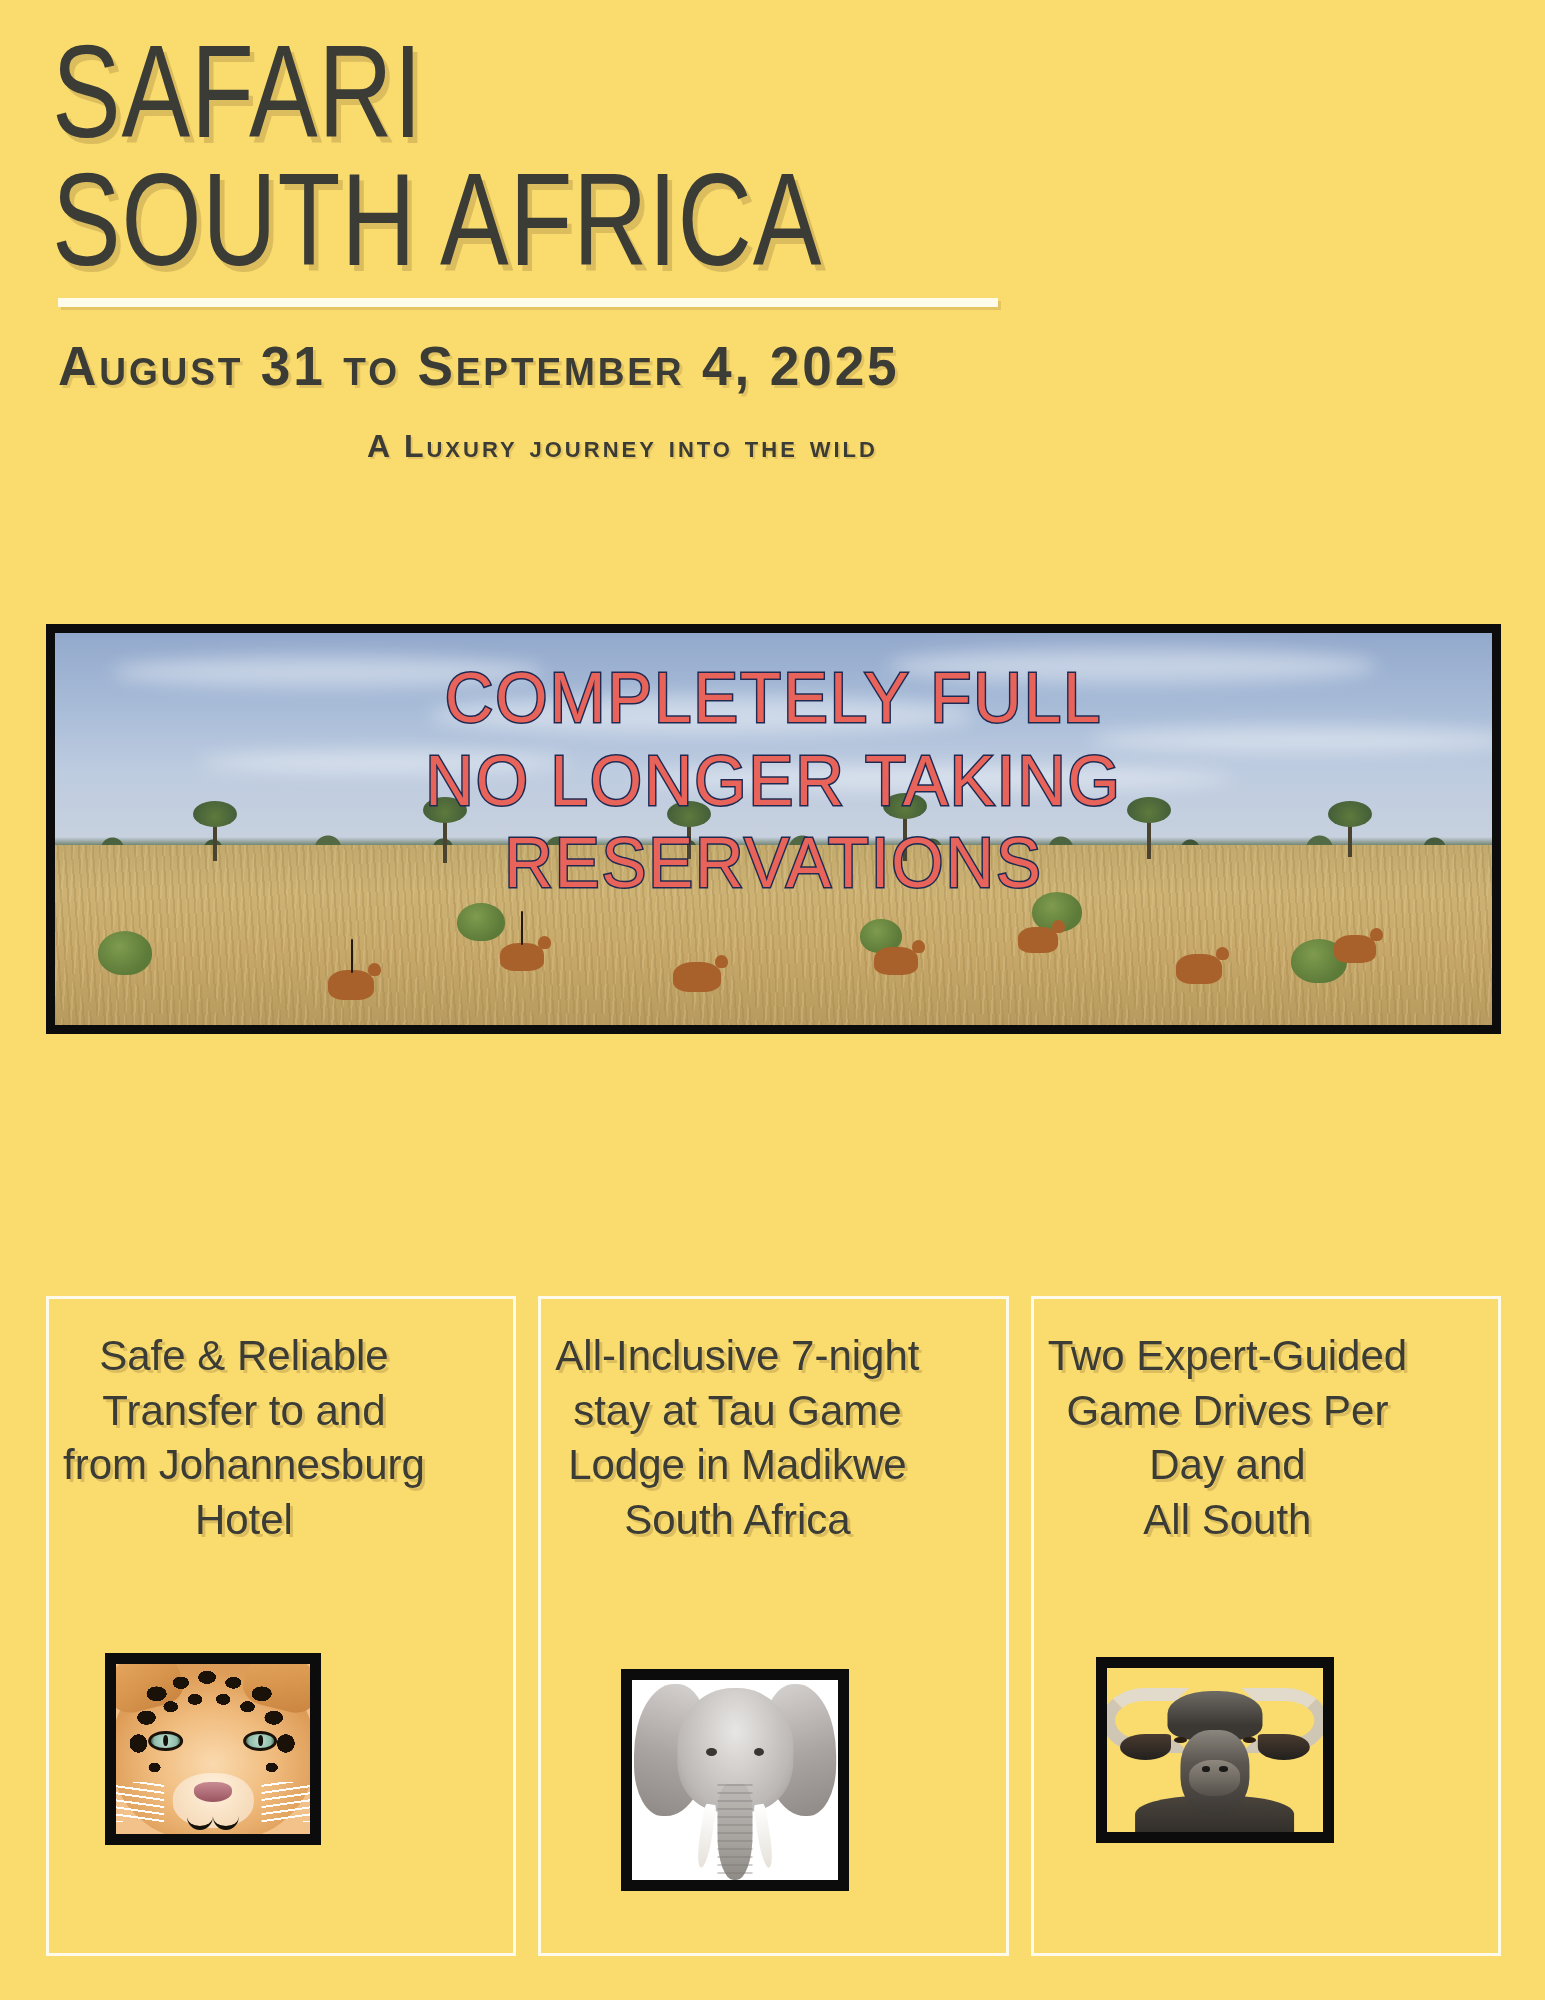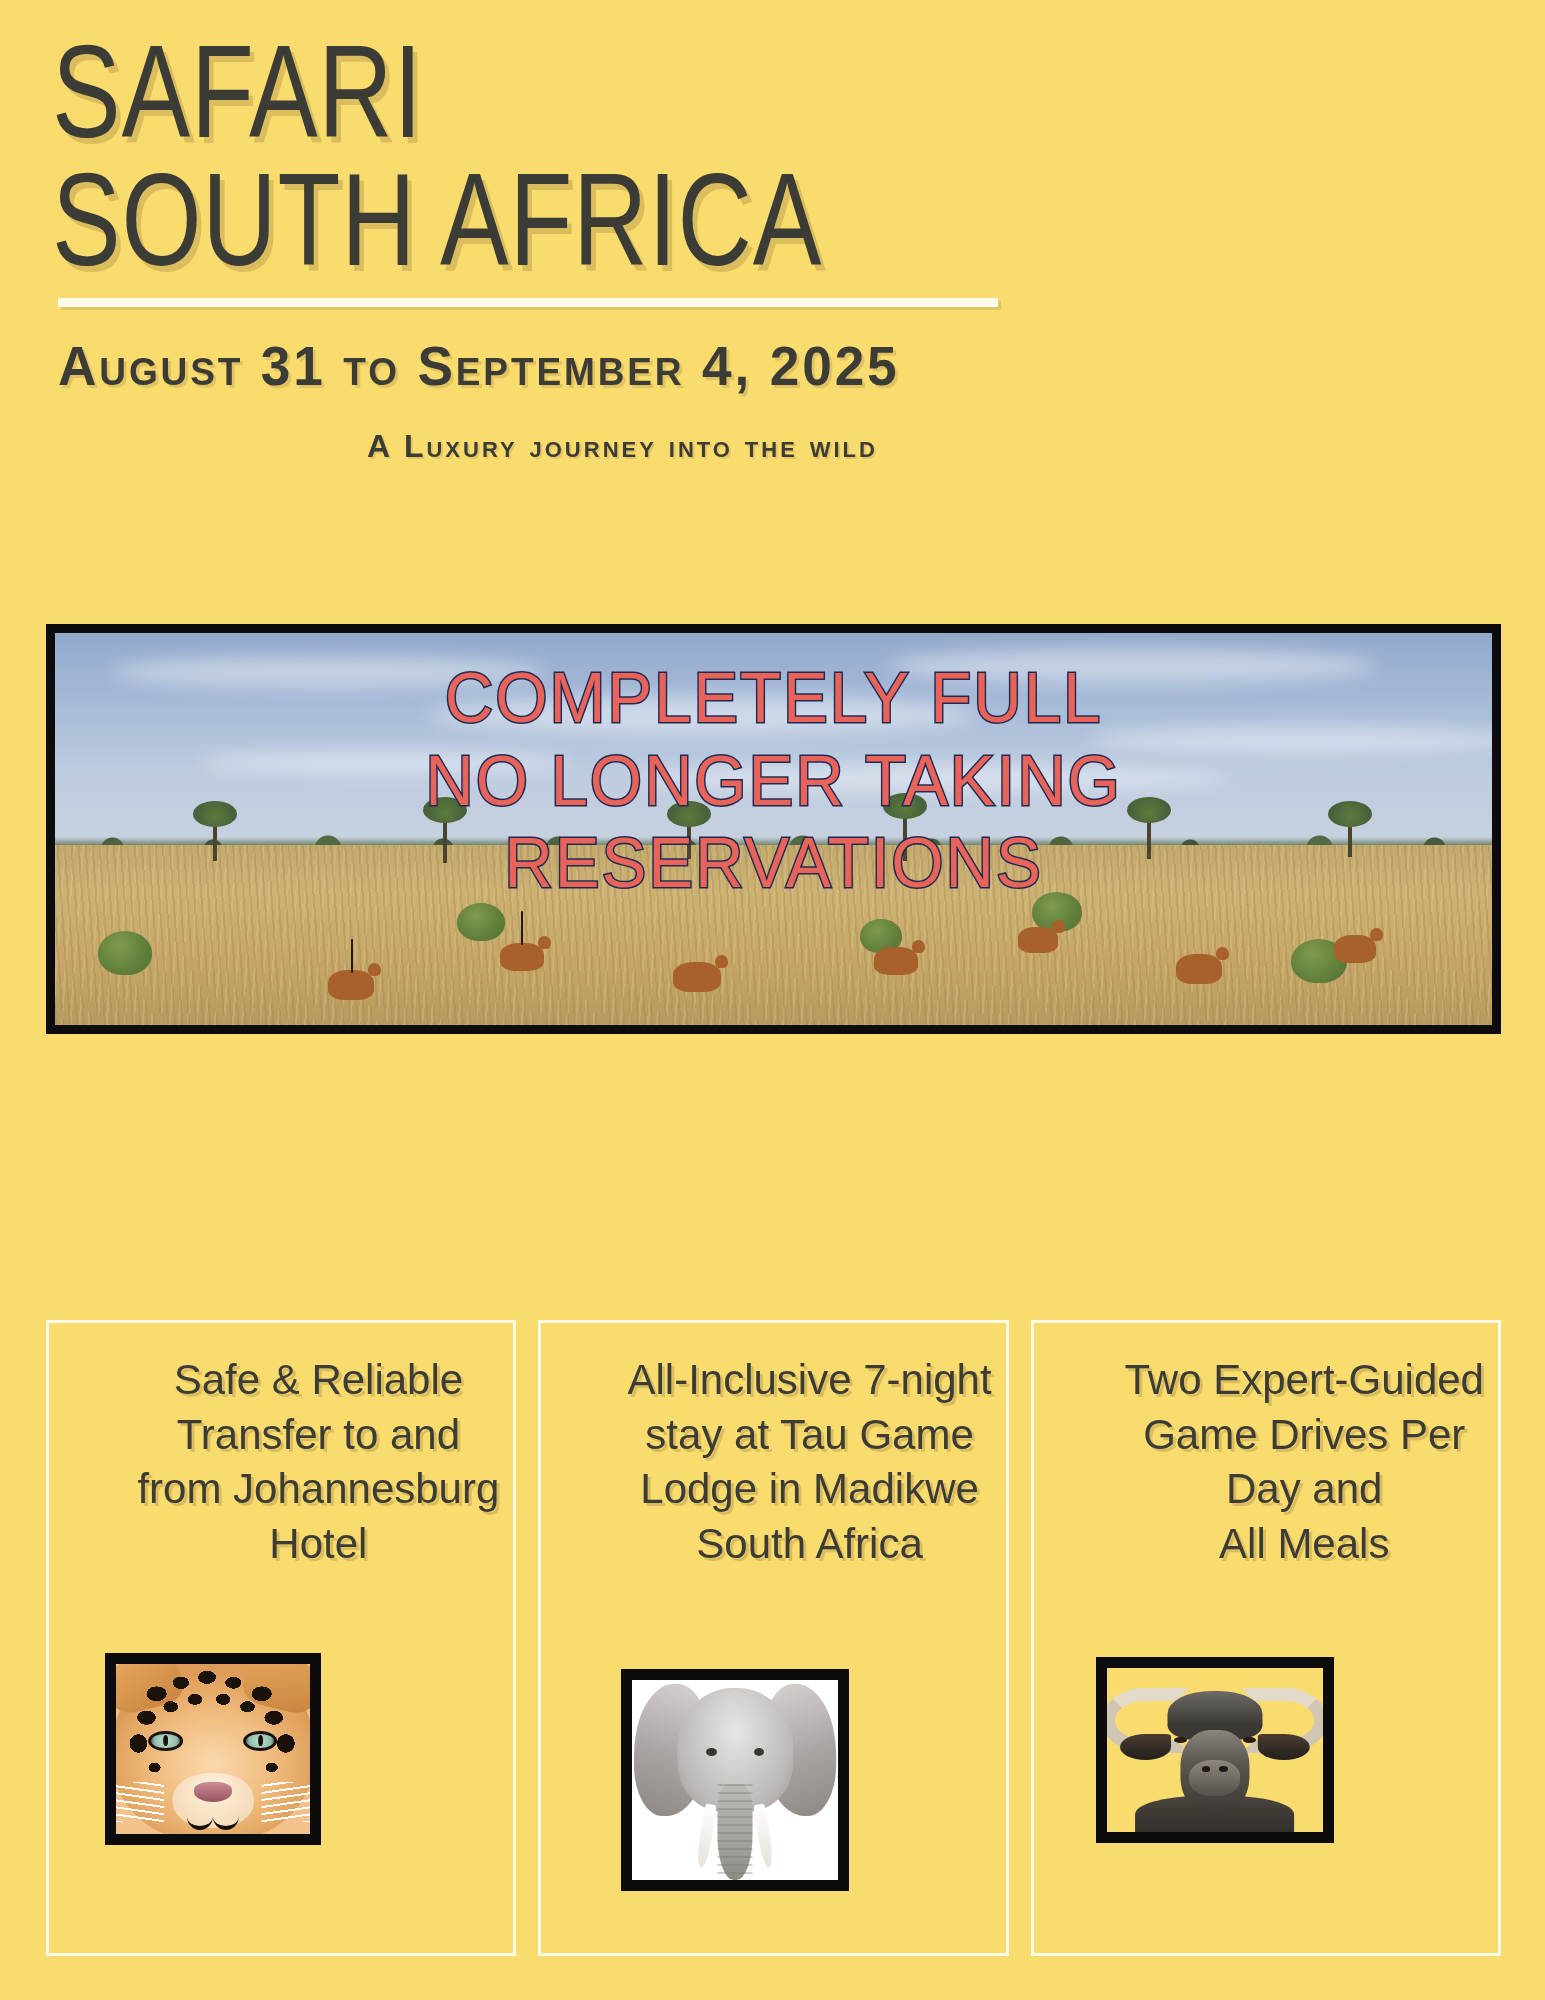--- a/index.html
+++ b/index.html
@@ -206,23 +206,22 @@
     display: flex;
     gap: 22px;
   }
 
   .panel {
     flex: 1 1 0;
     border: 3px solid #FFFBEA;
     position: relative;
     display: flex;
     flex-direction: column;
-    align-items: flex-end;
+    align-items: flex-start;
     padding-top: 30px;
-    margin-top: 24px;
   }
 
   .panel-text {
     font-family: "Liberation Sans Narrow", "Liberation Sans", sans-serif;
     font-size: 42px;
     line-height: 1.30;
     text-align: center;
     color: #3C3C36;
     text-shadow: 3px 3px 0 rgba(150,120,60,0.30);
     padding: 0 14px;
@@ -470,21 +469,21 @@
         <div class="el-tusk l"></div>
         <div class="el-tusk r"></div>
         <div class="el-trunk"></div>
       </div>
     </div>
 
     <div class="panel">
       <div class="panel-text">Two Expert-Guided
 Game Drives Per
 Day and
-All Meals</div>
+All South</div>
       <div class="animal-frame f-buffalo">
         <div class="bf-bg"></div>
         <div class="bf-horn l"></div>
         <div class="bf-horn r"></div>
         <div class="bf-boss"></div>
         <div class="bf-ear l"></div>
         <div class="bf-ear r"></div>
         <div class="bf-body"></div>
         <div class="bf-face"></div>
         <div class="bf-eye l"></div>

